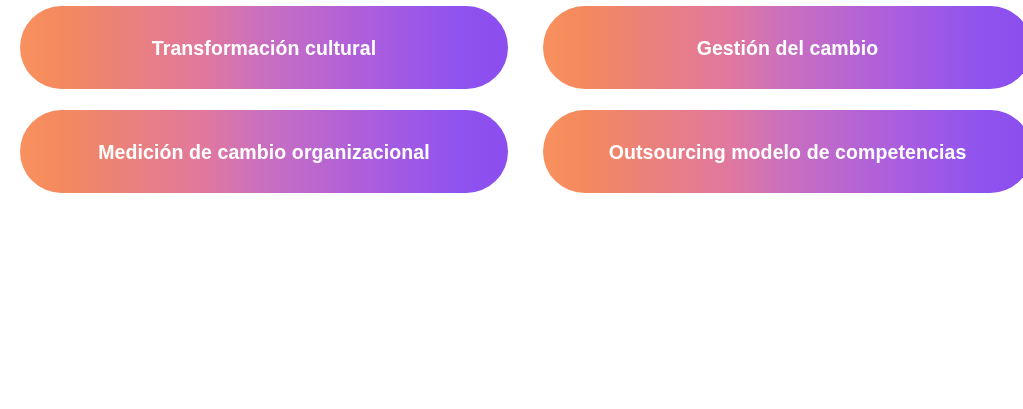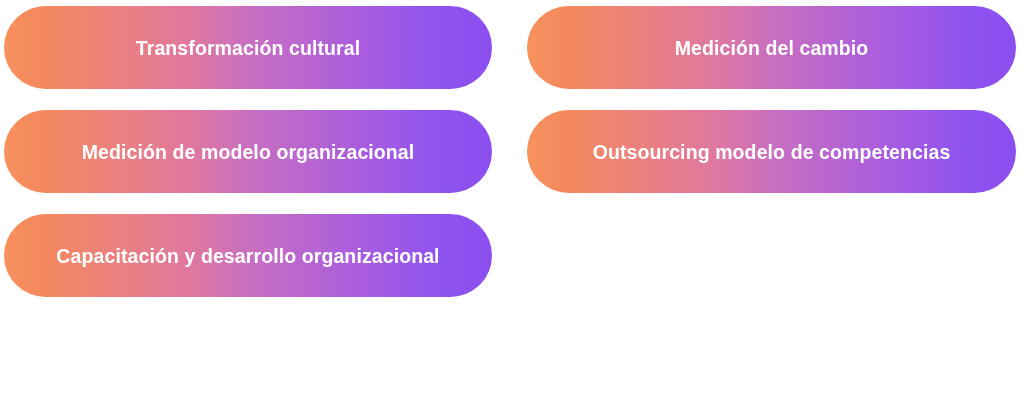--- a/index.html
+++ b/index.html
@@ -24,20 +24,21 @@
   }
 
   .pill-grid {
     display: grid;
     grid-template-columns: 488px 489px;
     grid-template-rows: repeat(4, 83px);
     column-gap: 35px;
     row-gap: 21px;
     padding: 6px 12px 0 4px;
     box-sizing: border-box;
+    margin-left: 16px;
   }
 
   .pill {
     position: relative;
     display: flex;
     align-items: center;
     justify-content: center;
     text-align: center;
     border-radius: 999px;
     background-image: linear-gradient(
@@ -70,31 +71,28 @@
 
 <div class="pill-board">
   <div class="pill-grid">
 
     <div class="pill">
       <span class="pill-label">Transformación cultural</span>
     </div>
 
 
     <div class="pill">
-      <span class="pill-label">Medición del cambio</span>
+      <span class="pill-label">Gestión del cambio</span>
     </div>
 
     <div class="pill">
-      <span class="pill-label">Medición de modelo organizacional</span>
+      <span class="pill-label">Medición de cambio organizacional</span>
     </div>
 
 
 
     <div class="pill">
       <span class="pill-label">Outsourcing modelo de competencias</span>
     </div>
 
-    <div class="pill">
-      <span class="pill-label">Capacitación y desarrollo organizacional</span>
-    </div>
 
   </div>
 </div>
 
 </body></html>

